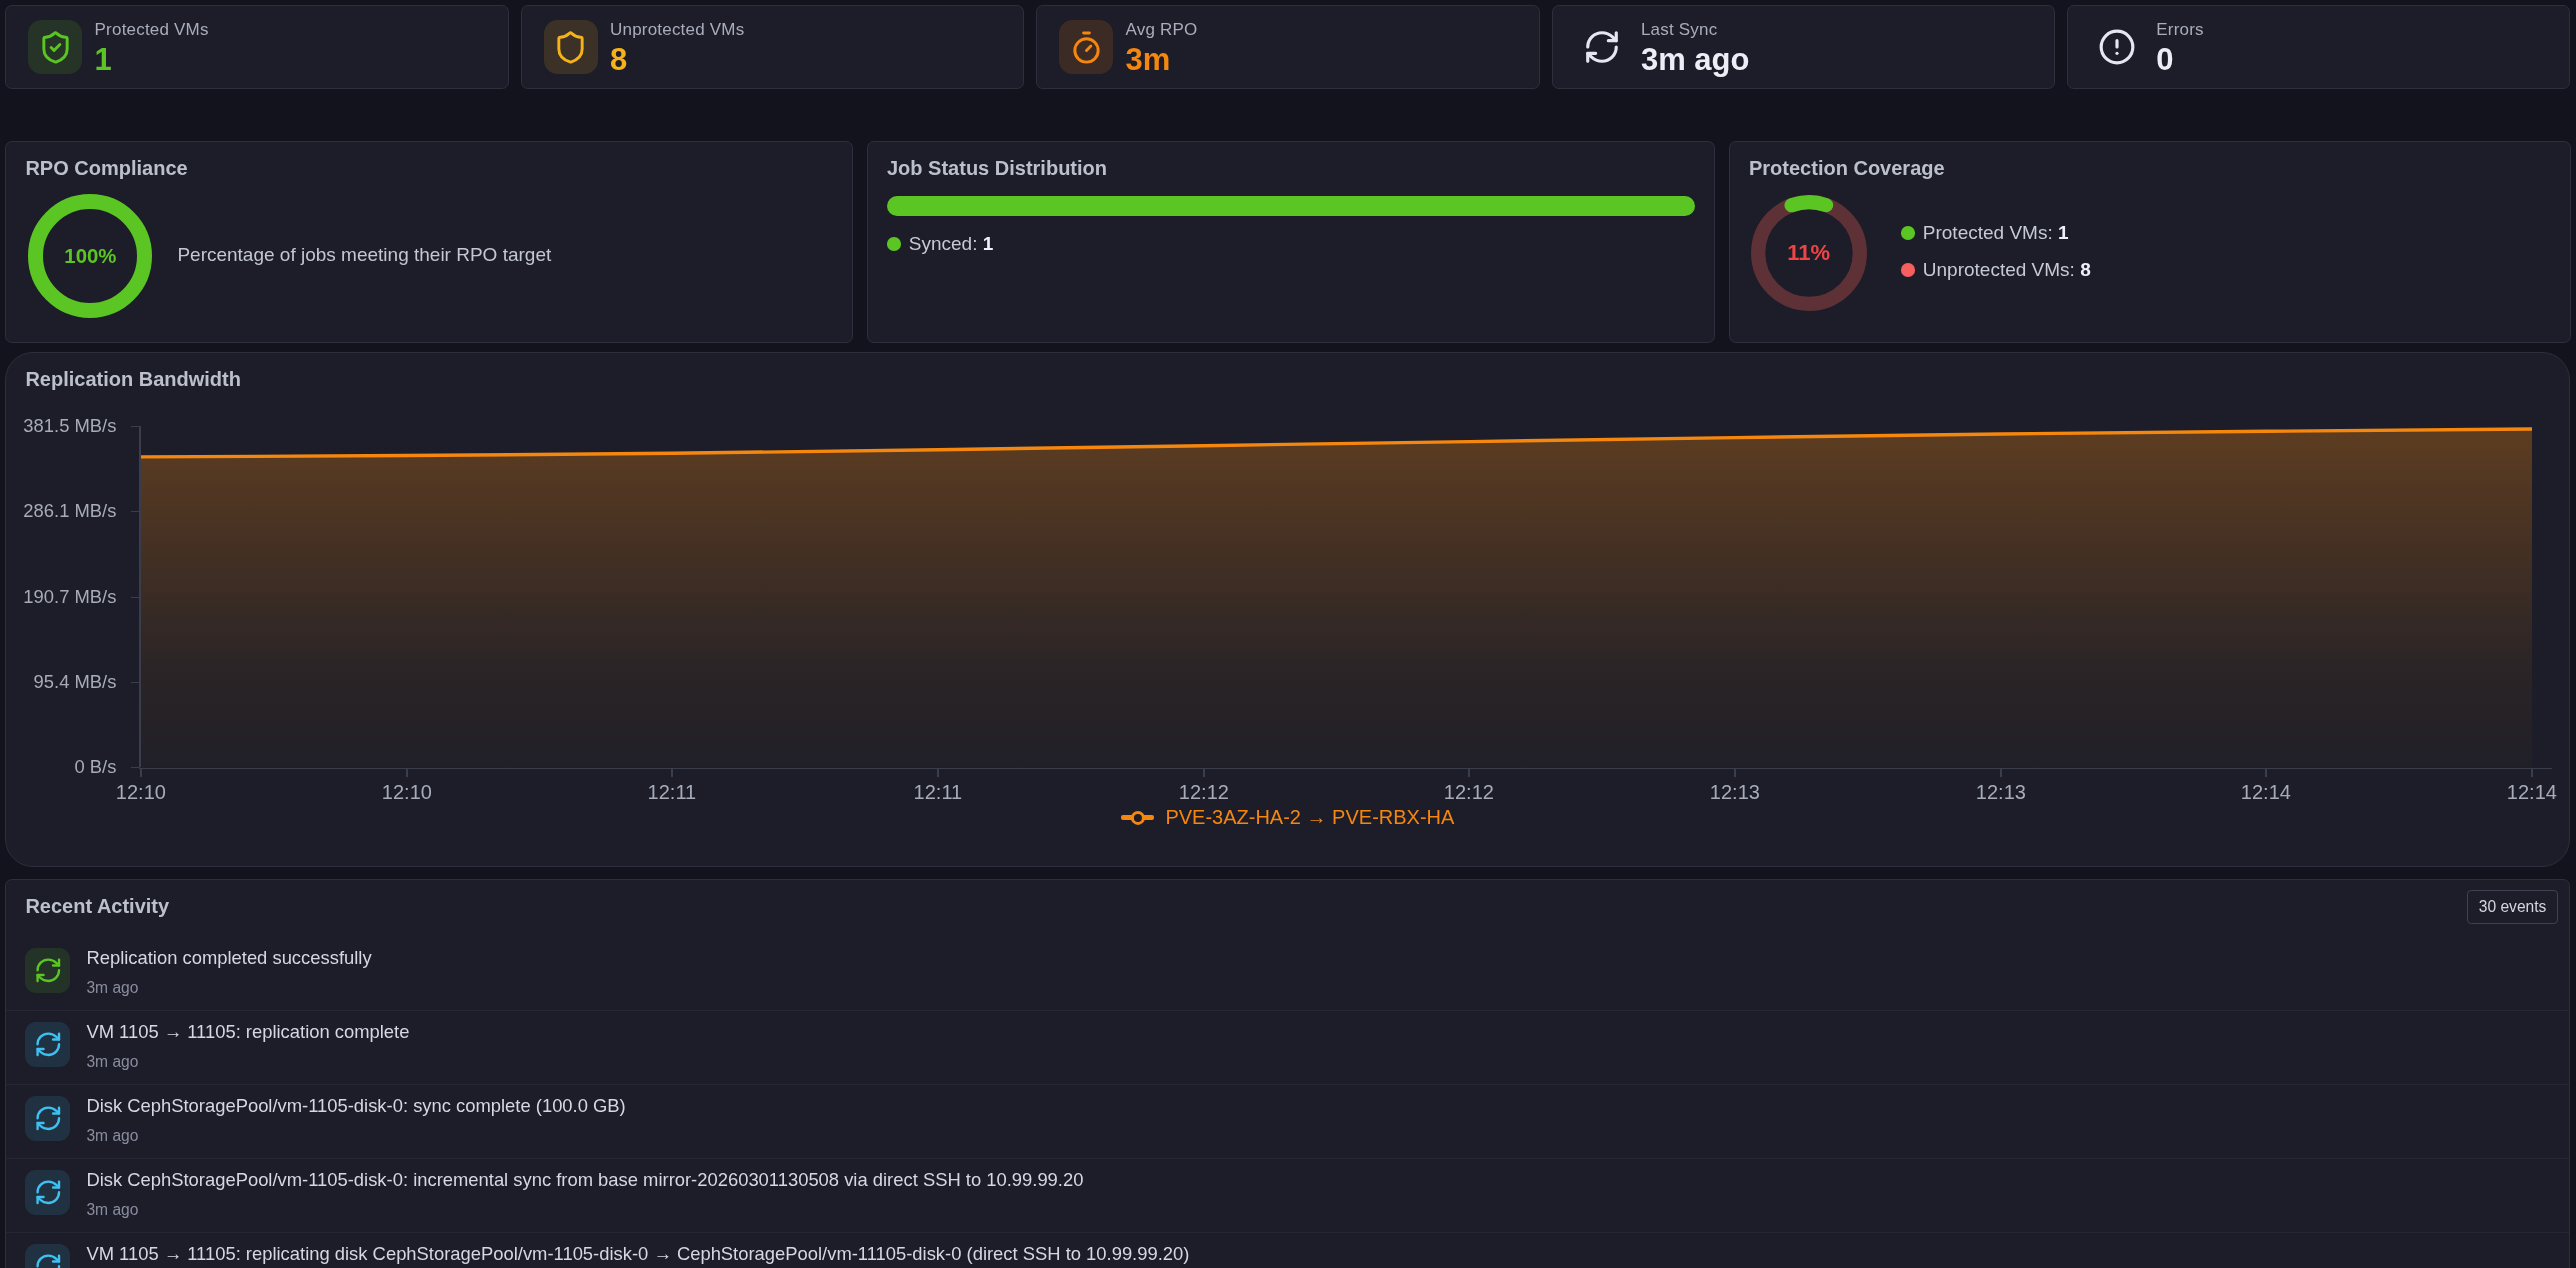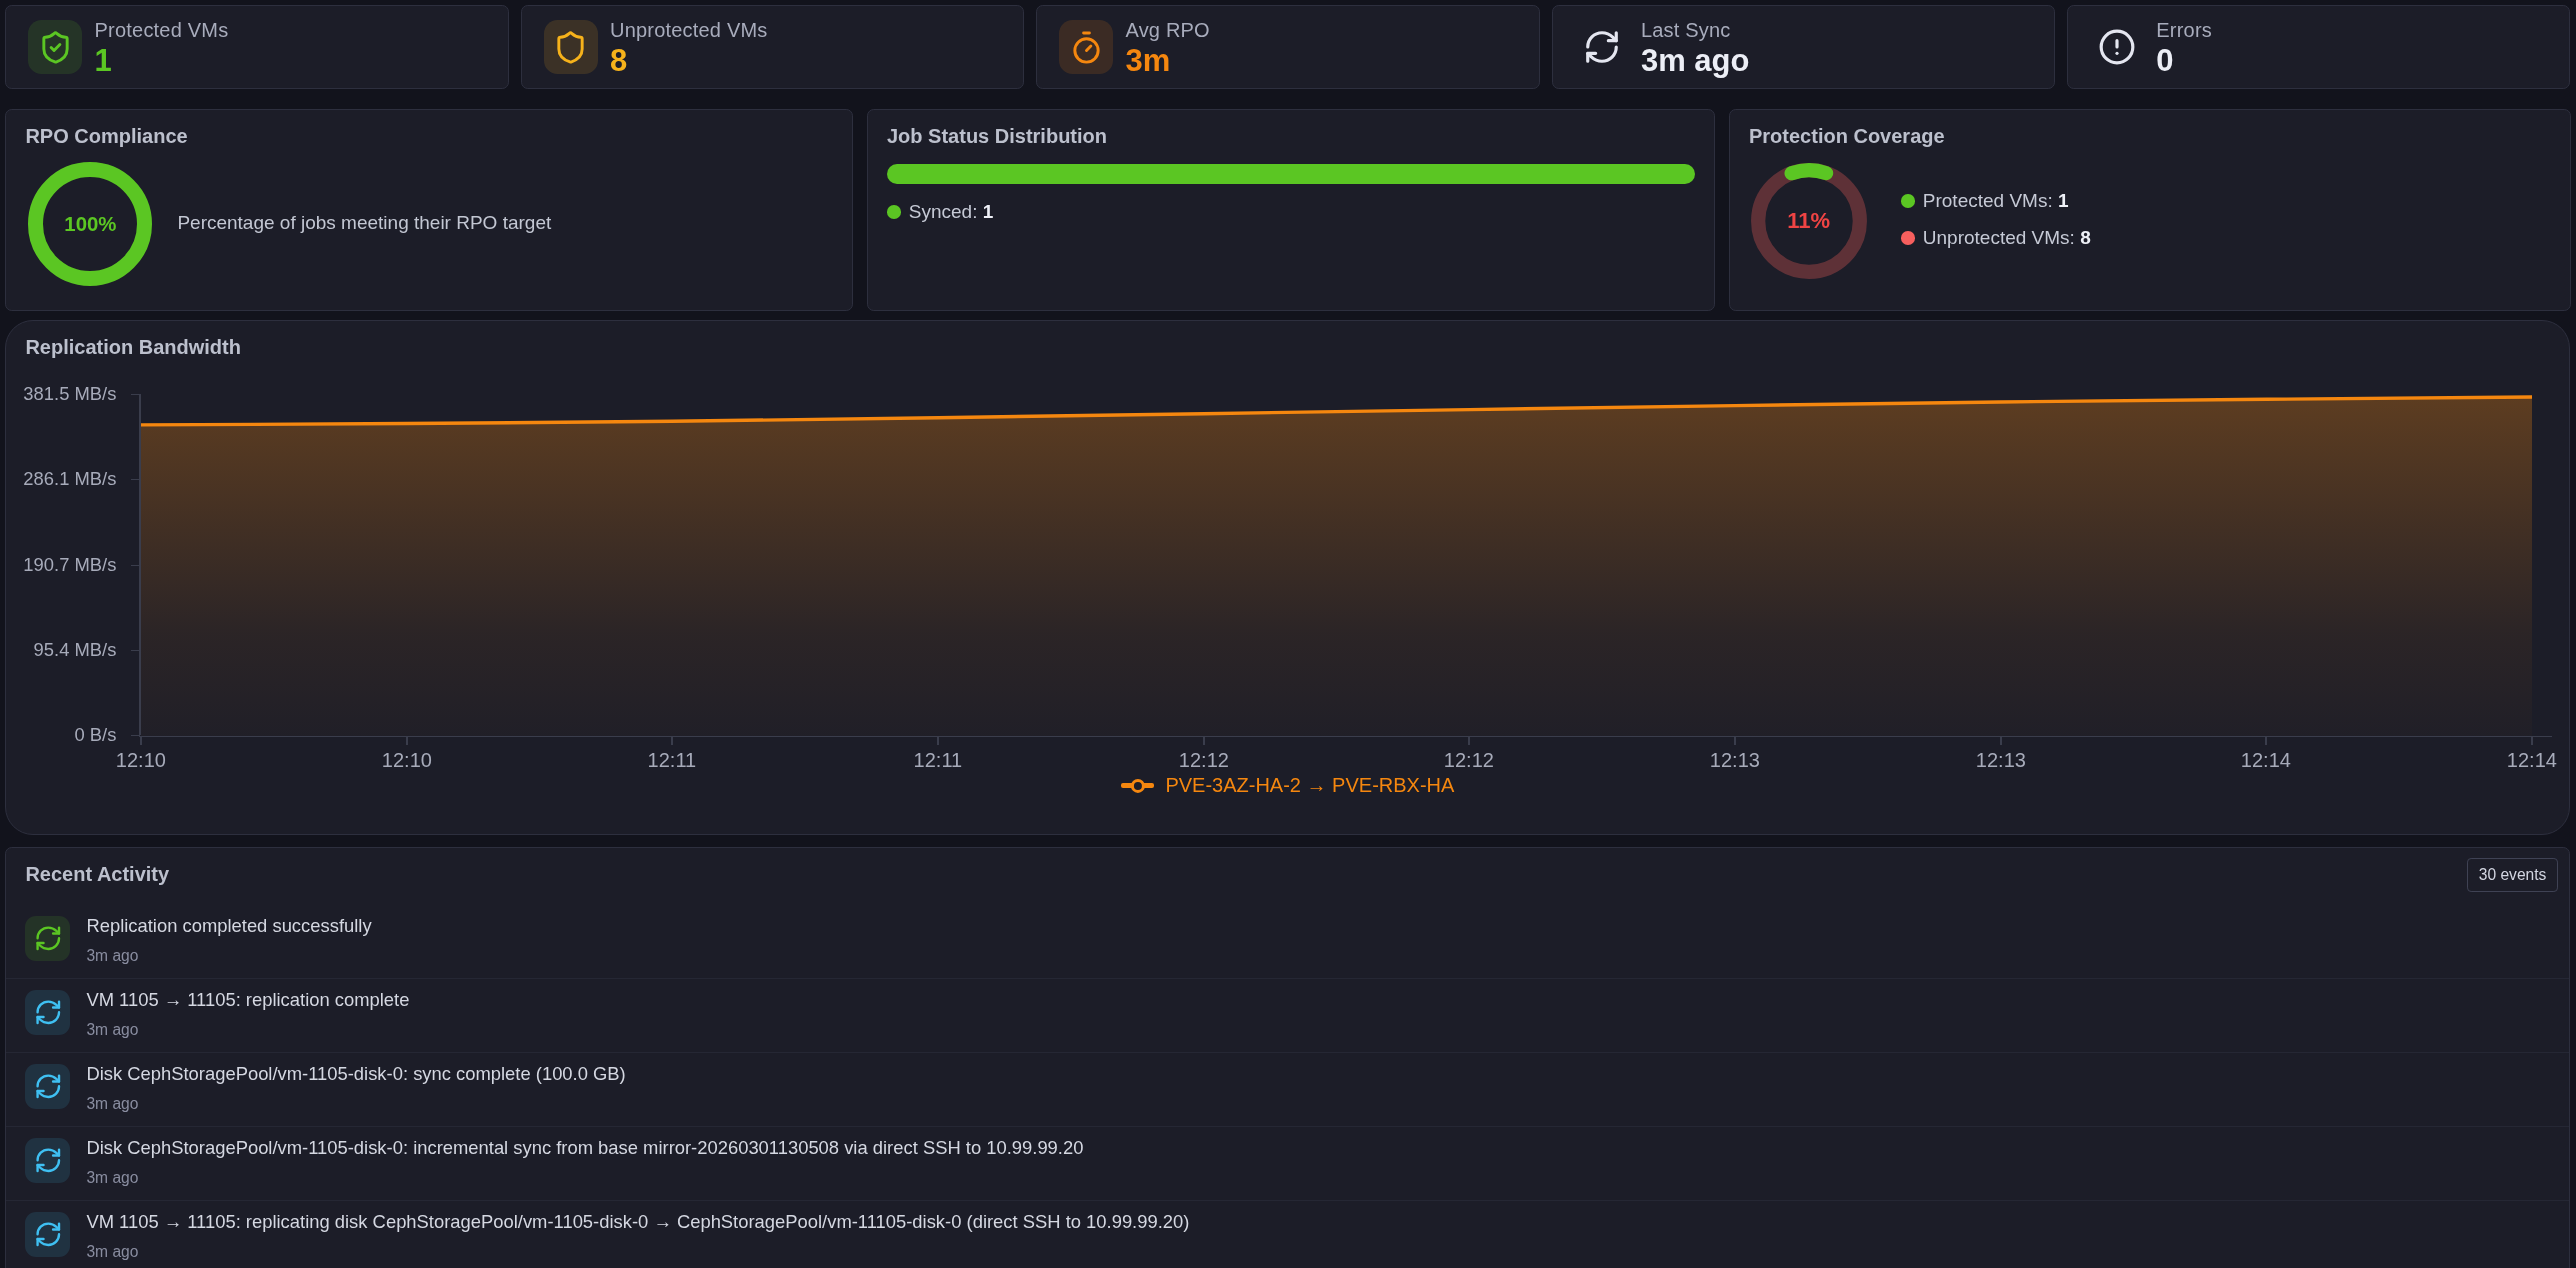--- a/index.html
+++ b/index.html
@@ -1,25 +1,25 @@
 <!DOCTYPE html>
 <html style="font-size:11px"><head>
 <meta charset="utf-8">
 <style>
   html,body{margin:0;padding:0;background:#12131c;}
   #app{position:relative;width:2576px;height:1268px;background:#12131c;overflow:hidden;
        font-family:"Liberation Sans",sans-serif;color:#eceef6;}
-  .card{position:absolute;background:#1c1d28;border:1.4px solid #2d2f3e;border-radius:6.8px;box-sizing:border-box;}
+  .card{position:absolute;background:#1c1d28;border:1.4px solid #2d2f3e;border-radius:6.8px;box-sizing:border-box;margin-top:32px;}
   
   #stats-row{position:absolute;left:5.4px;top:5.4px;width:2565px;height:84px;
              display:grid;grid-template-columns:repeat(5,1fr);gap:12.2px;}
   .stat-card{position:relative;display:flex;align-items:center;padding-left:22px;gap:12.2px;
              background:#1c1d28;border:1.4px solid #2d2f3e;border-radius:6.8px;box-sizing:border-box;}
   .stat-tile{width:54px;height:54px;border-radius:13.6px;display:flex;align-items:center;justify-content:center;flex:0 0 auto;}
-  .stat-label{font-size:20px;color:#a8acbc;letter-spacing:0.2px;}
+  .stat-label{font-size:17px;color:#a8acbc;letter-spacing:0.2px;}
   .stat-value{font-size:31px;font-weight:bold;margin-top:3.4px;line-height:1;}
   
   .card-title{position:absolute;left:19px;top:15px;font-size:20px;font-weight:bold;color:#bcc0cd;}
   #rpo-card{left:5.4px;top:109px;width:848px;height:202px;}
   .rpo-ring{position:absolute;left:22px;top:52px;width:94px;height:94px;border:15px solid #5bc623;
             border-radius:50%;display:flex;align-items:center;justify-content:center;}
   .rpo-ring-text{font-size:20.4px;font-weight:bold;color:#5bc623;}
   .rpo-desc{position:absolute;left:171px;top:102px;font-size:19px;color:#c3c7d3;}
   #job-card{left:867px;top:109px;width:848px;height:202px;padding-left:20px;}
   .job-bar{position:absolute;left:19px;top:54px;right:19px;height:20.4px;border-radius:10.2px;overflow:hidden;display:flex;}

